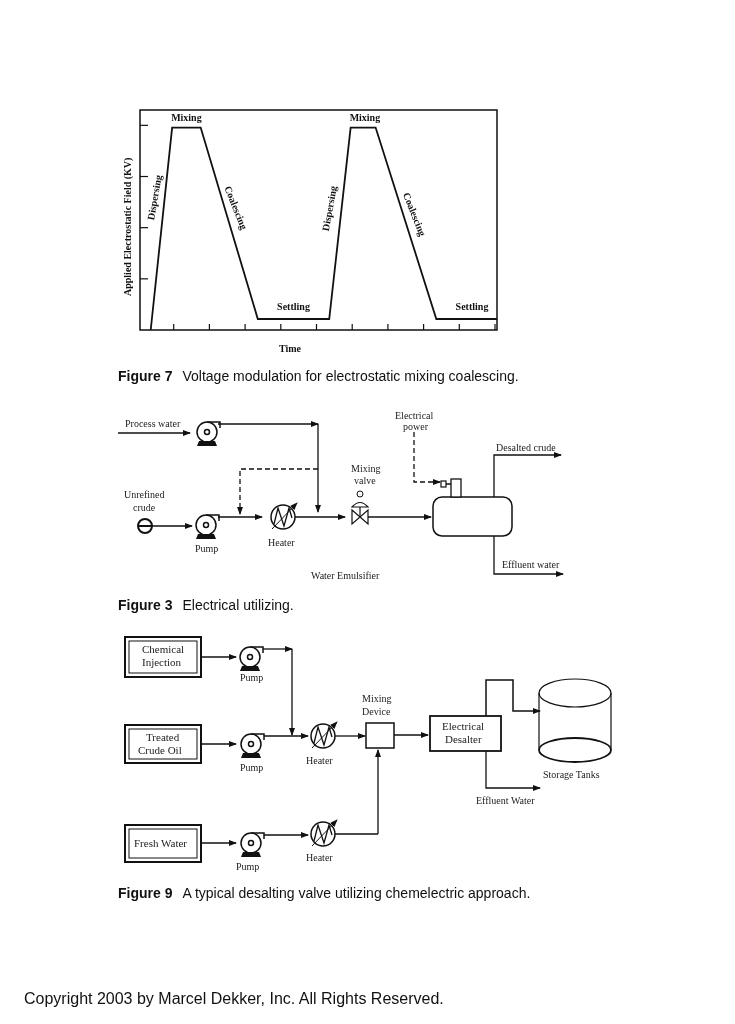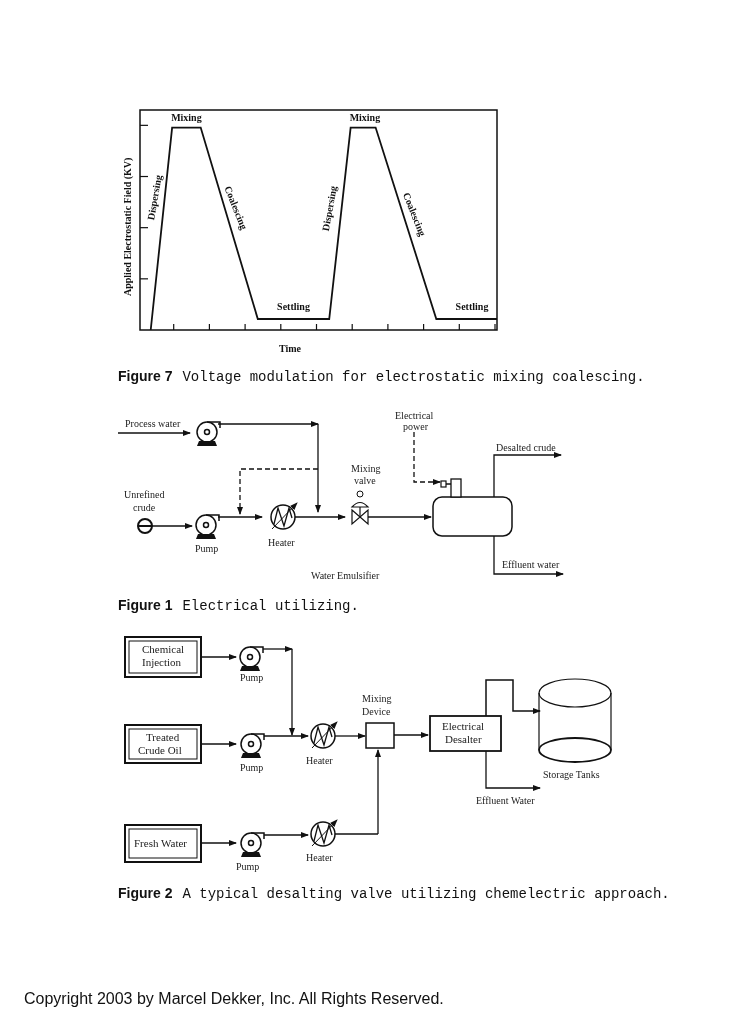--- a/index.html
+++ b/index.html
@@ -2,21 +2,21 @@
 <html><head>
 <meta charset="utf-8">
 <style>
   html, body { margin: 0; padding: 0; background: #ffffff; }
   body { width: 735px; height: 1024px; position: relative; overflow: hidden; font-family: "Liberation Serif", serif; color: #111; }
   svg { position: absolute; left: 0; top: 0; }
   .lbl { font-family: "Liberation Serif", serif; font-size: 10px; fill: #222; }
   .lblb { font-family: "Liberation Serif", serif; font-size: 10px; font-weight: bold; fill: #111; }
   .caption { position: absolute; font-size: 14px; white-space: nowrap; }
   .caption .fig { font-family: "Liberation Sans", sans-serif; font-weight: bold; margin-right: 10px; text-align: center; }
-  .caption .txt { font-family: Liberation Mono, monospace; }
+  .caption .txt { font-family: Liberation Sans, sans-serif; }
   .copyright { position: absolute; left: 24px; top: 990px; font-family: "Liberation Sans", sans-serif; font-size: 16px; }
 </style>
 </head>
 <body>
 
 <svg id="fig7" width="735" height="380" viewBox="0 0 735 380">
   <defs>
     <marker id="arr" markerWidth="8" markerHeight="8" refX="7" refY="4" orient="auto" markerUnits="userSpaceOnUse">
       <path d="M0,1 L8,4 L0,7 Z" fill="#111"></path>
     </marker>
@@ -121,21 +121,21 @@
   <text class="lbl" x="351" y="472">Mixing</text>
   <text class="lbl" x="354" y="484">valve</text>
   <text class="lbl" x="395" y="419">Electrical</text>
   <text class="lbl" x="403" y="430">power</text>
   <text class="lbl" x="496" y="451">Desalted crude</text>
   <text class="lbl" x="502" y="568">Effluent water</text>
   <text class="lbl" x="311" y="579">Water Emulsifier</text>
 </svg>
 
 <div class="caption" style="left:118px; top:597px;">
-  <span class="fig">Figure 1</span><span class="txt">Electrical utilizing.</span>
+  <span class="fig">Figure 3</span><span class="txt">Electrical utilizing.</span>
 </div>
 
 <svg width="735" height="1024" viewBox="0 0 735 1024" style="pointer-events:none">
   <defs>
     <marker id="ah9" markerWidth="8" markerHeight="8" refX="7" refY="4" orient="auto" markerUnits="userSpaceOnUse">
       <path d="M0,1 L8,4 L0,7 Z" fill="#111"></path>
     </marker>
   </defs>
 
   <g>
@@ -216,16 +216,16 @@
   <text class="lbl" x="306" y="861">Heater</text>
   <text class="lbl" x="362" y="702">Mixing</text>
   <text class="lbl" x="362" y="715">Device</text>
   <text class="lbl" x="442" y="730" style="font-size:11px">Electrical</text>
   <text class="lbl" x="445" y="743" style="font-size:11px">Desalter</text>
   <text class="lbl" x="543" y="778">Storage Tanks</text>
   <text class="lbl" x="476" y="804">Effluent Water</text>
 </svg>
 
 <div class="caption" style="left:118px; top:885px;">
-  <span class="fig">Figure 2</span><span class="txt">A typical desalting valve utilizing chemelectric approach.</span>
+  <span class="fig">Figure 9</span><span class="txt">A typical desalting valve utilizing chemelectric approach.</span>
 </div>
 
 <div class="copyright">Copyright 2003 by Marcel Dekker, Inc. All Rights Reserved.</div>
 
 </body></html>

